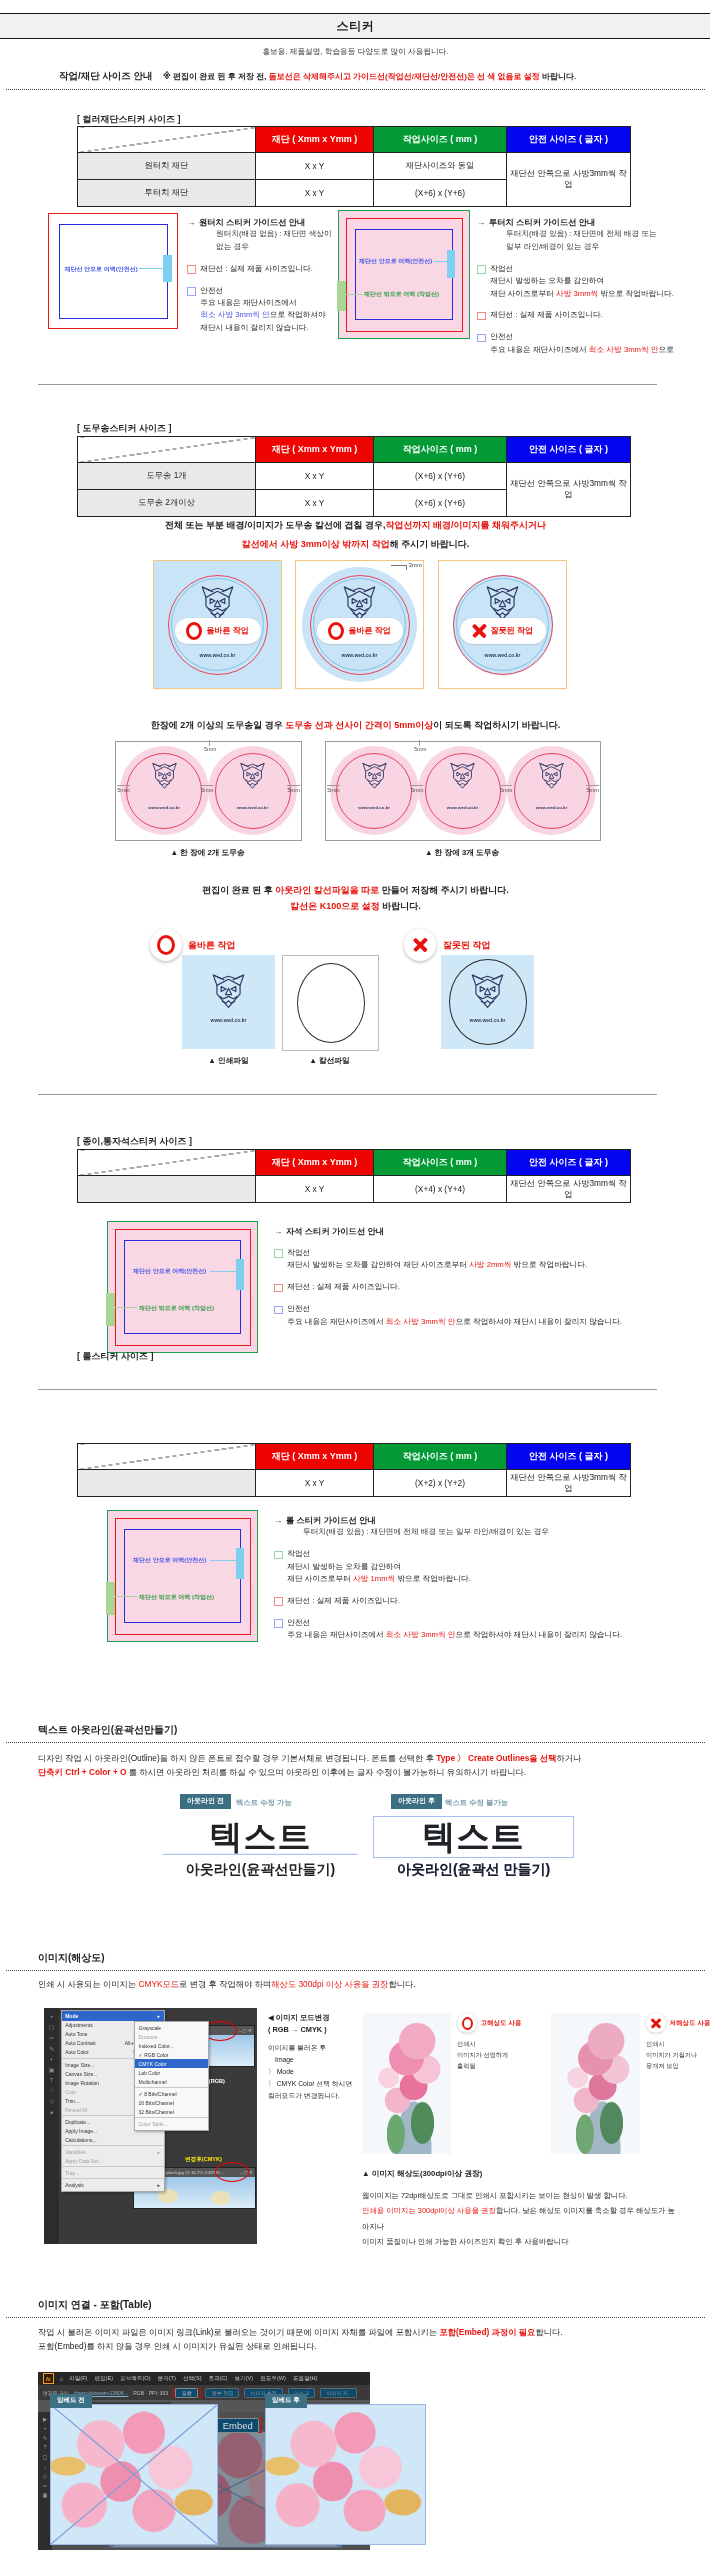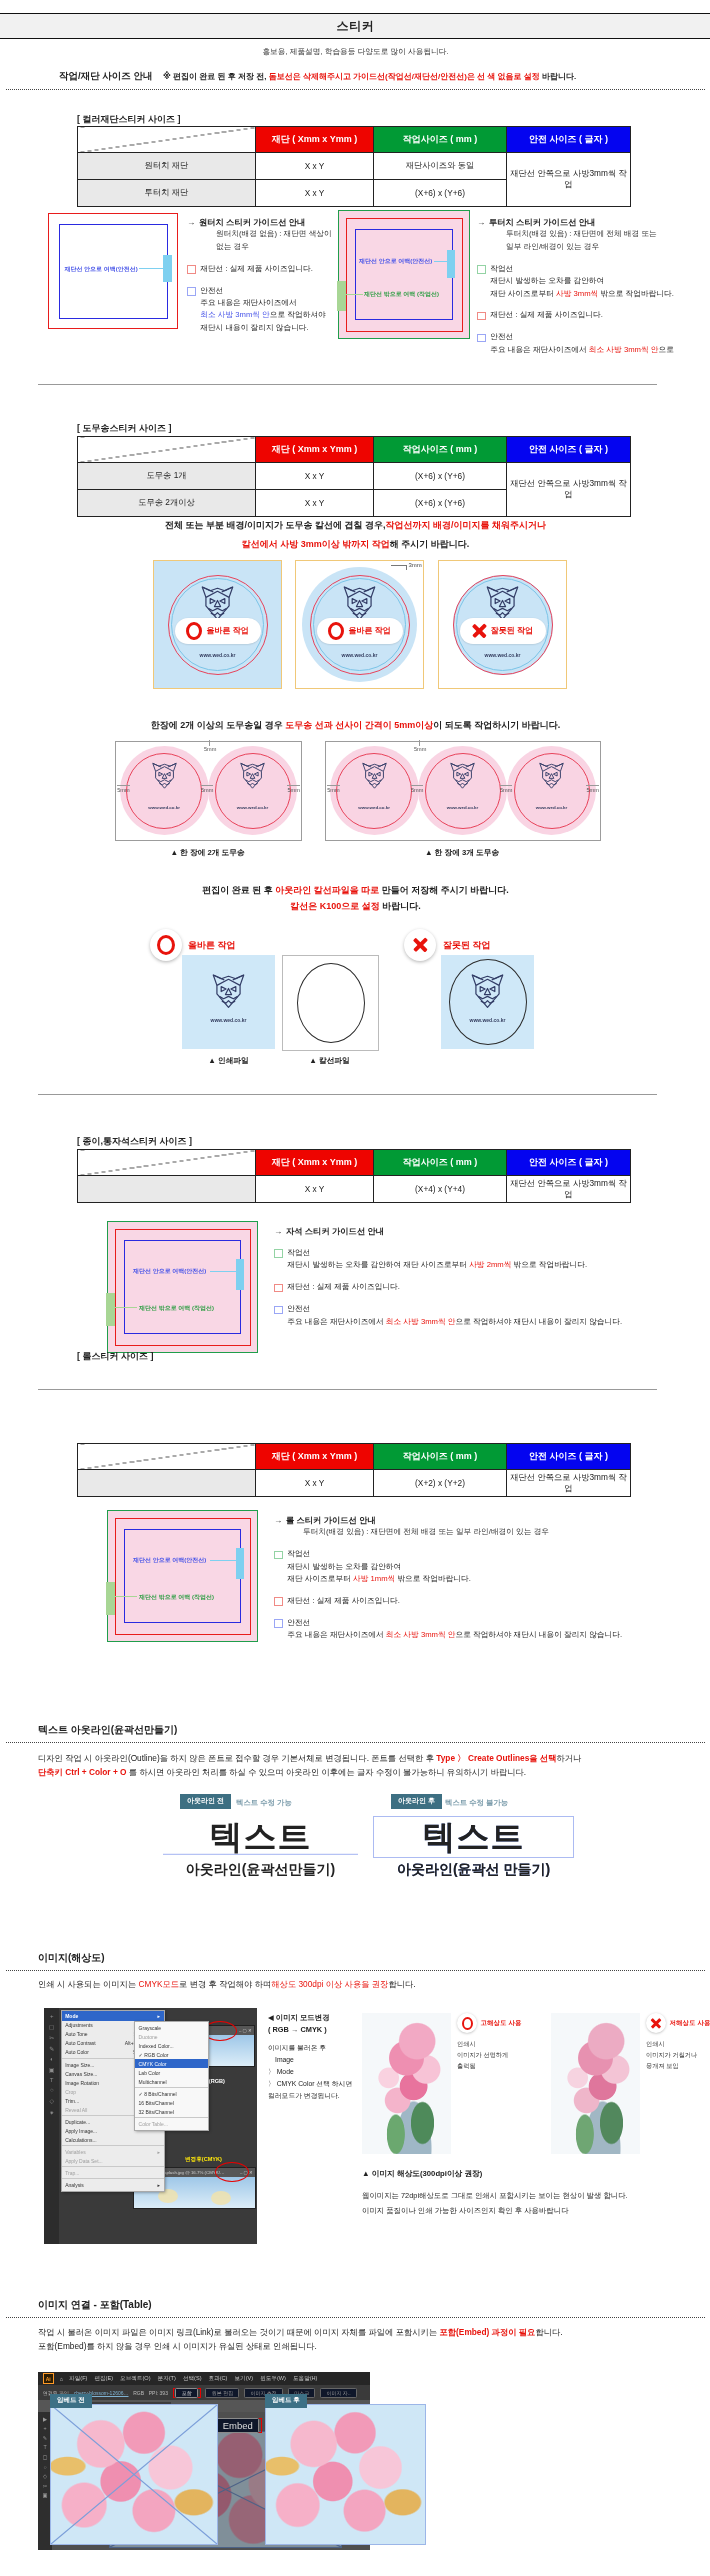--- a/index.html
+++ b/index.html
@@ -153,21 +153,21 @@
   
   .aimock{position:absolute;left:38px;top:2372px;width:332px;height:178px;background:#4f4f4f;overflow:hidden}
   .ai-menubar{position:absolute;left:0;top:0;width:100%;height:13px;background:#262626;display:flex;align-items:center;
      gap:6px;padding-left:4.7px;font-size:5.6px;color:#c9c9c9}
   .ai-logo{width:9px;height:9px;background:#2c1d03;color:#ff9a26;font-size:5px;font-weight:bold;
      display:flex;align-items:center;justify-content:center;border:0.6px solid #ff9a26}
   .ai-menubar .mi{white-space:nowrap}
   .ai-ctrl{position:absolute;left:0;top:13px;width:100%;height:15.4px;background:#3a3a3a;display:flex;align-items:center;
      gap:4.7px;padding:0 4.7px;font-size:5px;color:#bdbdbd;white-space:nowrap}
   .ai-file{color:#7fb2d2;text-decoration:underline}
-  .ai-btn{border:0.6px solid #8a8a8a;padding:1.2px 5.3px;border-radius:1.2px;background:#0f172a;color:#ddd}
+  .ai-btn{border:0.6px solid #8a8a8a;padding:1.2px 5.3px;border-radius:1.2px;background:#0c4a6e;color:#ddd}
   .ai-btn.dim{color:#9a9a9a;border-color:#666}
   .redwrap{border:1.2px solid #e80000;padding:1.2px 1.8px;display:inline-block}
   .ai-tabbar{position:absolute;left:0;top:28px;width:100%;height:12px;background:#565656}
   .ai-tab{display:inline-flex;align-items:center;gap:6px;background:#3c3c3c;color:#cfcfcf;font-size:5px;
      padding:2.4px 6px;margin-left:15.4px}
   .ai-embedrow{position:absolute;left:153px;top:46px;display:flex;align-items:center;gap:4.7px}
   .ai-eng{color:#e8130c;font-size:6px;font-weight:bold}
   .ai-tools{position:absolute;left:0;top:40px;width:14px;bottom:0;background:#2e2e2e;display:flex;flex-direction:column;
      align-items:center;gap:3.6px;padding-top:3.6px;color:#9a9a9a;font-size:5.3px}
   .blossom{background:
@@ -939,20 +939,21 @@
     <div>
         <div class="fl">인쇄시</div>
         <div class="fl">이미지가 거칠거나</div>
         <div class="fl">뭉개져 보임</div>
       </div>
   </div>
 </div>
 <div class="abs" style="left:362px;top:2169px;font-size:7.7px;font-weight:bold">▲ 이미지 해상도(300dpi이상 권장)</div>
 <div class="abs" style="left:362px;top:2188px;font-size:7.4px;line-height:15.4px;width:320px">
   <div>웹이미지는 72dpi해상도로 그대로 인쇄시 포함시키는 보이는 현상이 발생 합니다.</div>
+  <div><span class="red">인쇄용 이미지는 300dpi이상 사용을 권장</span><span>합니다. 낮은 해상도 이미지를 축소할 경우 해상도가 높아지나</span></div>
   <div>이미지 품질이나 인쇄 가능한 사이즈인지 확인 후 사용바랍니다</div>
 </div>
 
 <div class="sechead" style="top:2298px">이미지 연결 - 포함(Table)</div>
 <div class="dotline" style="top:2317px"></div>
 <div class="body14" style="top:2326px">
   <span>작업 시 불러온 이미지 파일은 이미지 링크(Link)로 불러오는 것이기 때문에 이미지 자체를 파일에 포함시키는 </span><span class="red" style="font-weight:bold">포함(Embed) 과정이 필요</span><span>합니다.</span><br>
   <span>포함(Embed)를 하지 않을 경우 인쇄 시 이미지가 유실된 상태로 인쇄됩니다.</span>
 </div>
 

